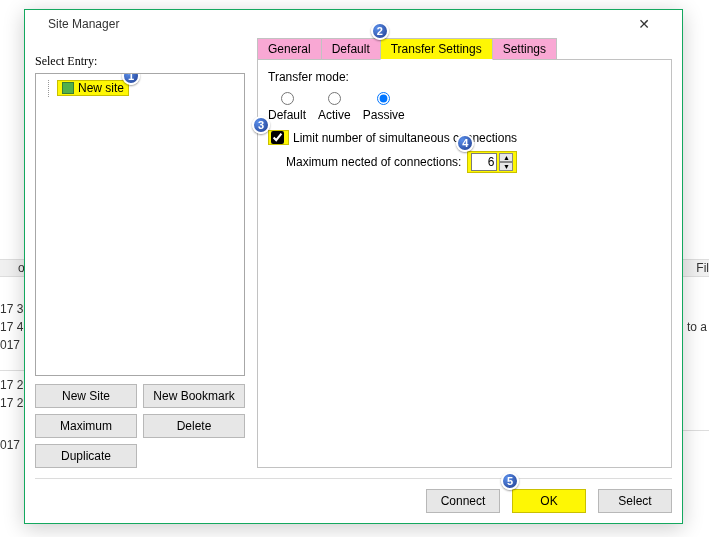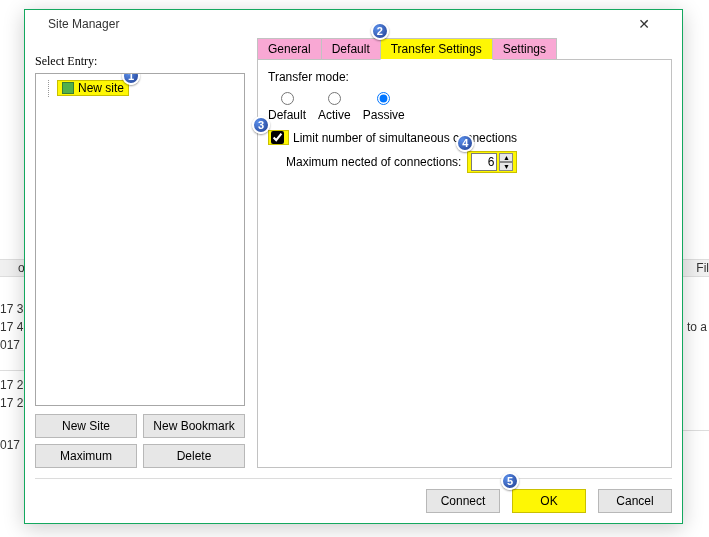--- a/index.html
+++ b/index.html
@@ -269,20 +269,21 @@
               <span>New site</span>
               <div class="marker" style="top:-14px;right:-12px">1</div>
             </div>
           </div>
         </div>
         <div class="btn-grid">
           <button class="push-btn">New Site</button>
           <button class="push-btn">New Bookmark</button>
           <button class="push-btn">Maximum</button>
           <button class="push-btn">Delete</button>
+          <button class="push-btn">Duplicate</button>
         </div>
       </div>
 
       <div class="right-pane">
         <div class="tabbar">
           <div class="tab">General</div>
           <div class="tab">Default</div>
           <div class="tab active hl" style="position:relative">Transfer Settings
             <div class="marker" style="top:-17px;left:-10px">2</div>
           </div>
@@ -324,16 +325,16 @@
           </div>
         </div>
       </div>
     </div>
 
     <div class="footer">
       <button class="push-btn">Connect</button>
       <button class="push-btn btn-hl" style="position:relative">OK
         <span class="marker" style="top:-18px;left:-12px">5</span>
       </button>
-      <button class="push-btn">Cancel</button>
+      <button class="push-btn">Select</button>
     </div>
   </div>
 </div>
 
 </body></html>

